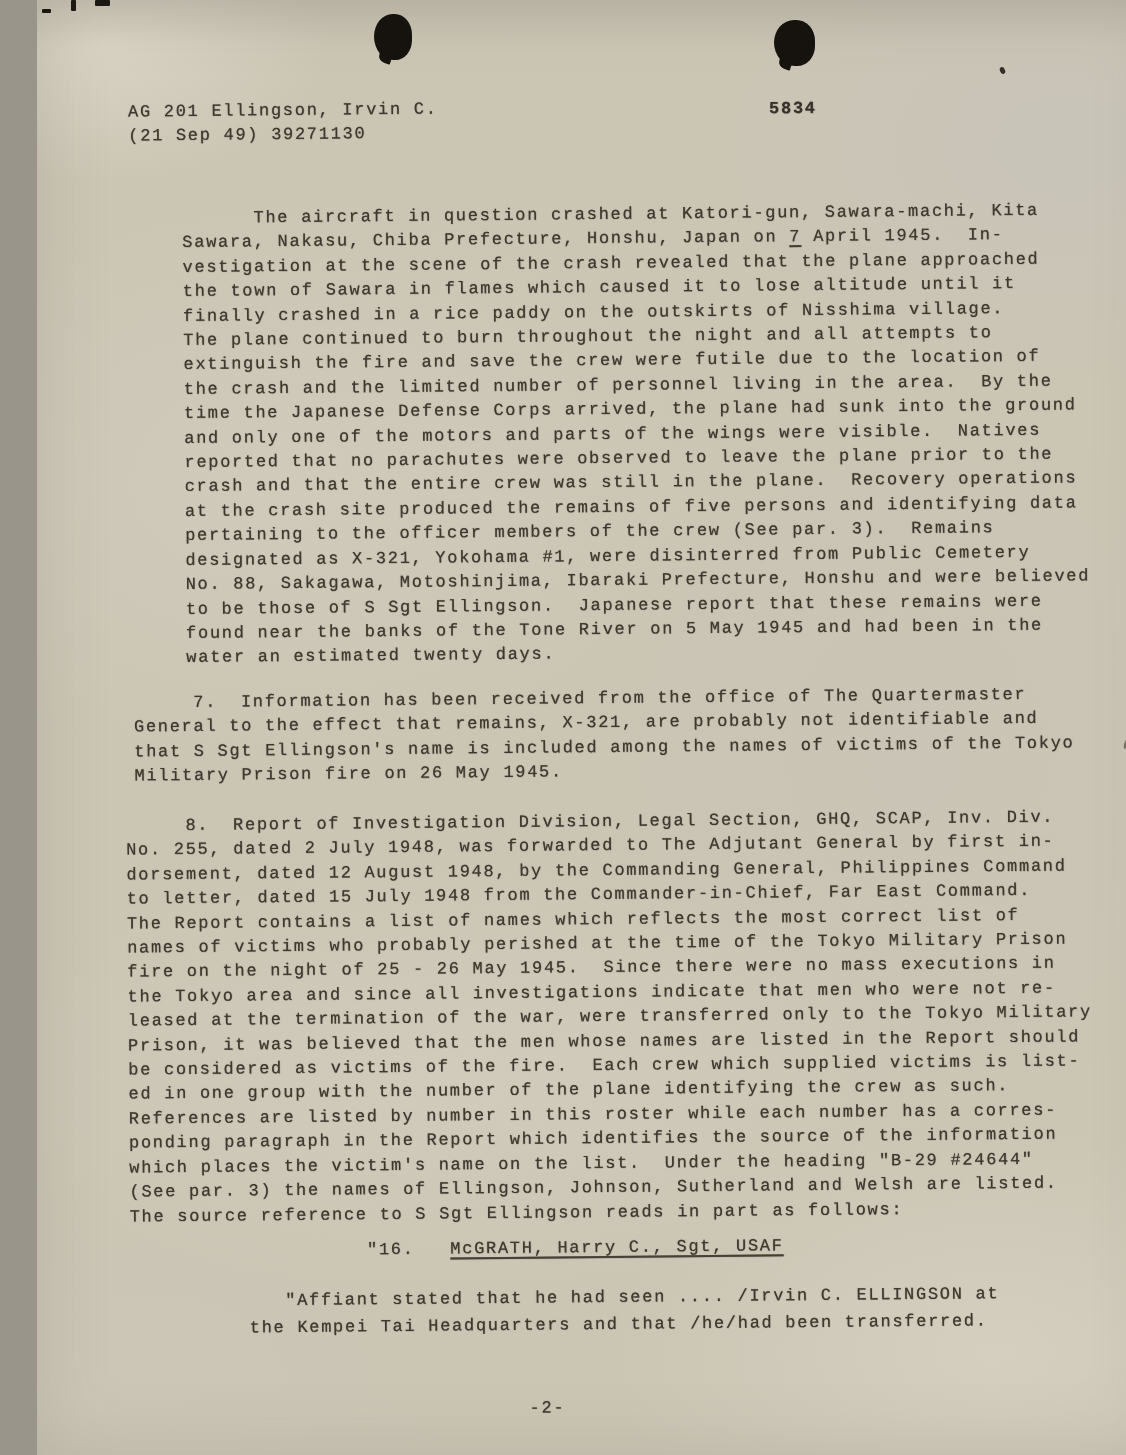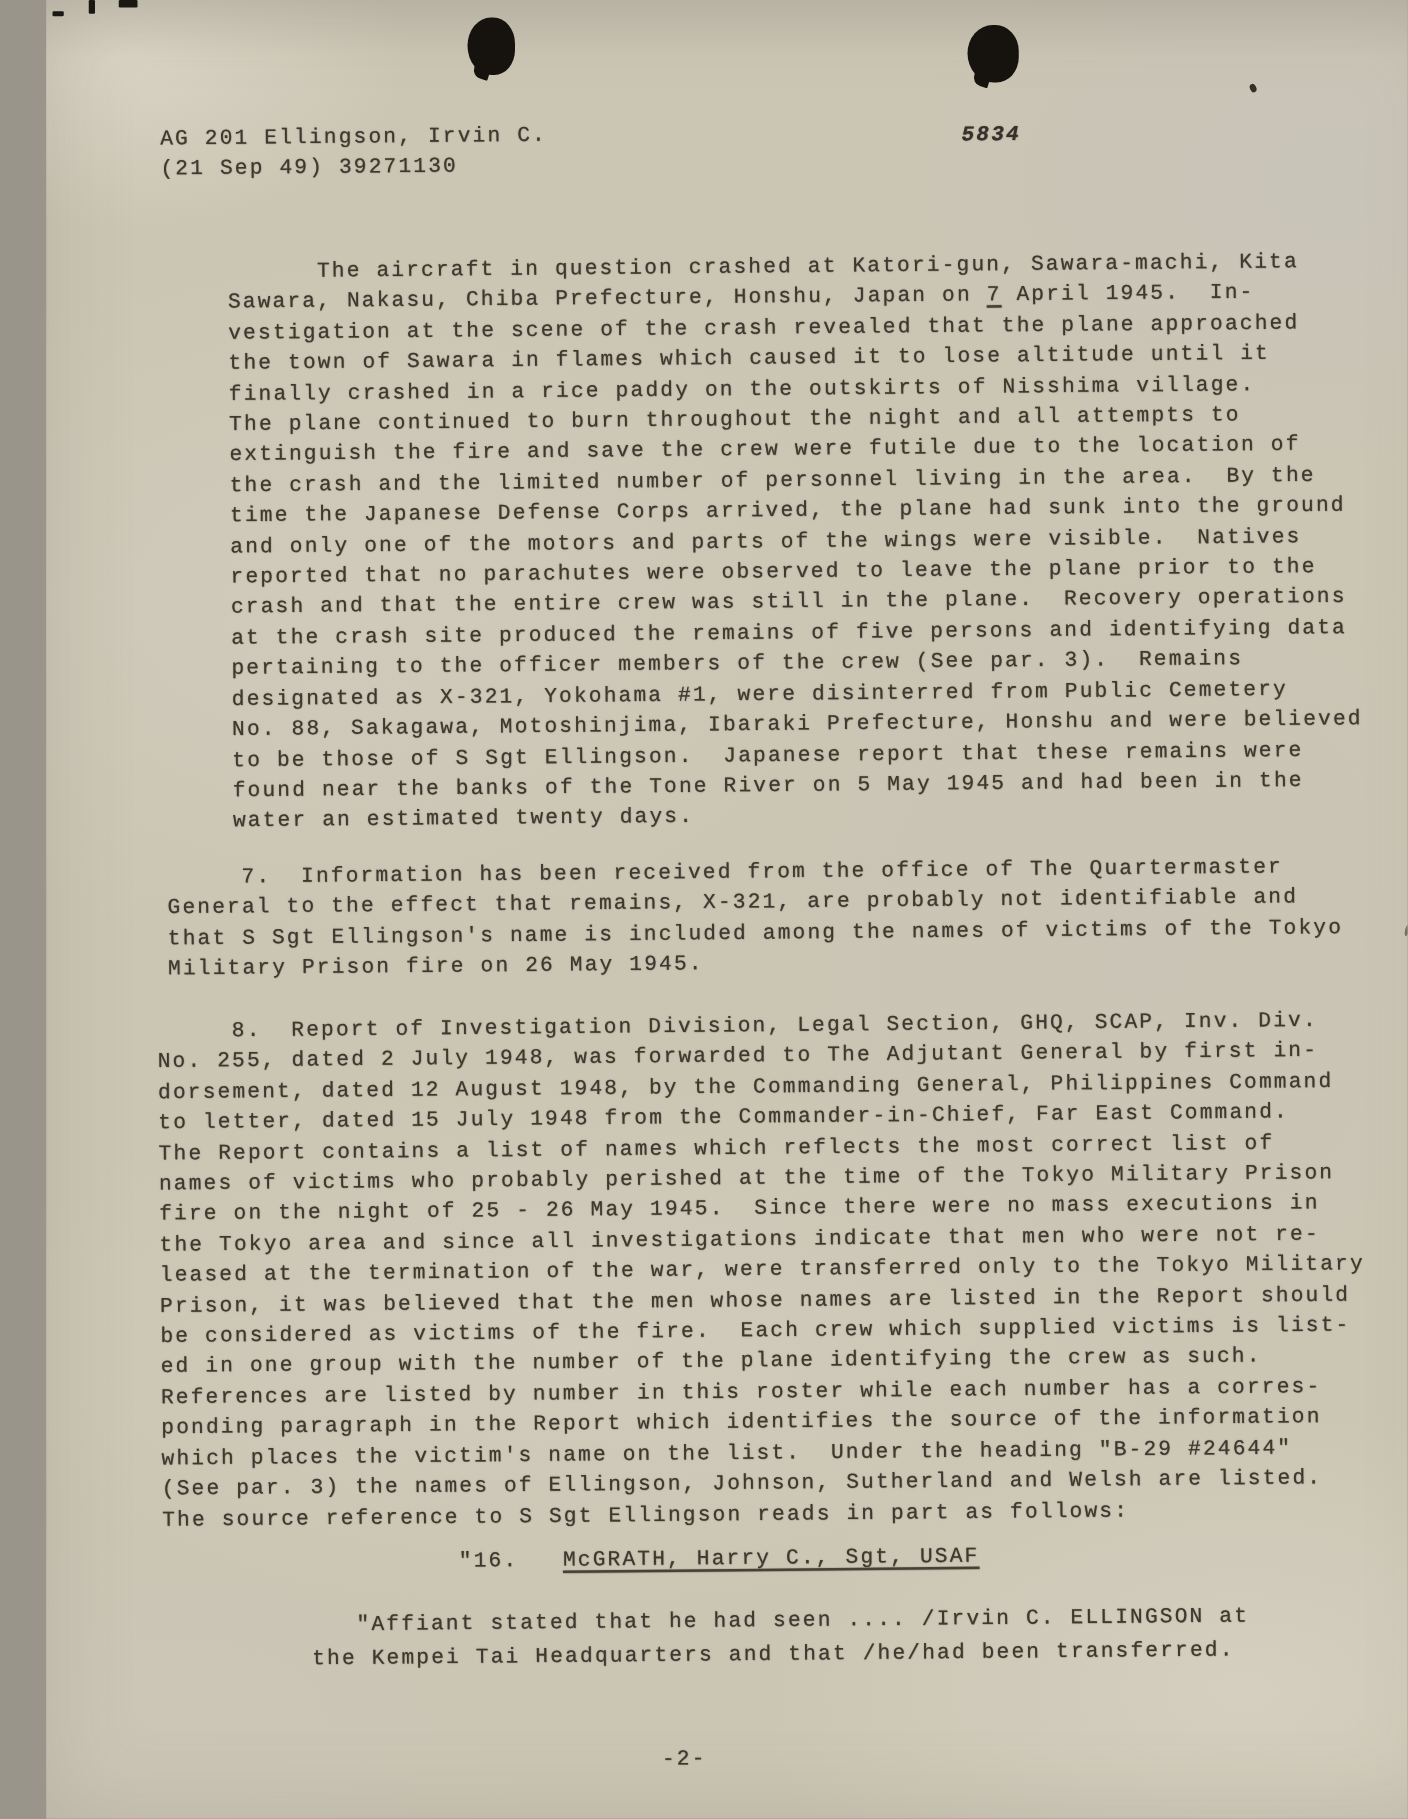--- a/index.html
+++ b/index.html
@@ -92,21 +92,21 @@
   <div class="punch-hole" id="hole-left"></div>
   <div class="punch-hole" id="hole-right"></div>
   <div class="speck" id="speck-1"></div>
   <div class="speck" id="speck-2"></div>
 
   <div id="content">
 
     <p class="typed" style="left:97px; top:96px;">AG 201 Ellingson, Irvin C.
 (21 Sep 49) 39271130</p>
 
-    <p class="typed serial" style="left:738px; top:99px;font-style:italic;">5834</p>
+    <p class="typed serial" style="left:738px; top:99px;">5834</p>
 
     <p class="typed" style="left:150px; top:203px;"><span>      The aircraft in question crashed at Katori-gun, Sawara-machi, Kita
 Sawara, Nakasu, Chiba Prefecture, Honshu, Japan on </span><span class="u">7</span><span> April 1945.  In-
 vestigation at the scene of the crash revealed that the plane approached
 the town of Sawara in flames which caused it to lose altitude until it
 finally crashed in a rice paddy on the outskirts of Nisshima village.
 The plane continued to burn throughout the night and all attempts to
 extinguish the fire and save the crew were futile due to the location of
 the crash and the limited number of personnel living in the area.  By the
 time the Japanese Defense Corps arrived, the plane had sunk into the ground

